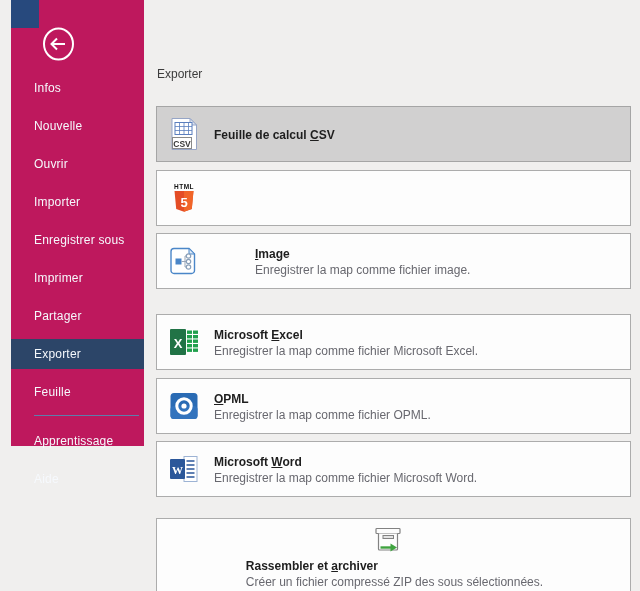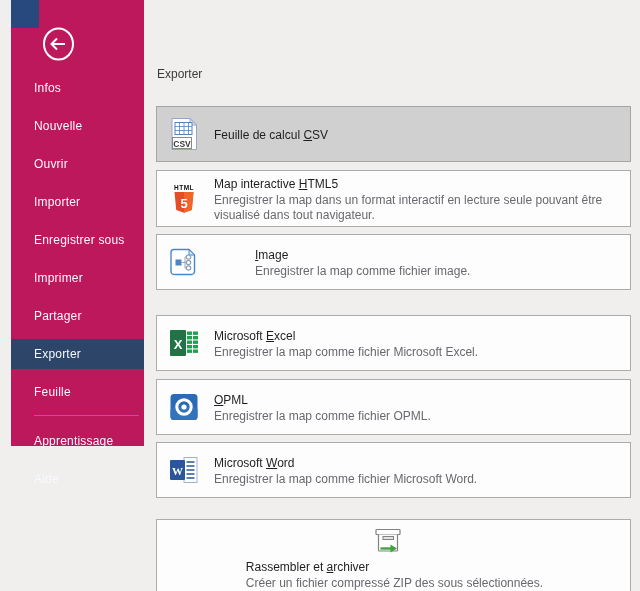--- a/index.html
+++ b/index.html
@@ -28,21 +28,21 @@
   .box{display:flex;align-items:center;box-sizing:border-box;min-height:56px;
     border:1px solid #acacac;background:#fdfdfd;margin-bottom:7px;
     padding:3px 8px 3px 10px;cursor:pointer;}
   .box.selected{background:#d1d0d0;border-color:#a5a5a5;}
   .box.mb8{margin-bottom:8px;}
   .box.group-end-lg{margin-bottom:25px;gap:41px;}
   .box.group-end-md{margin-bottom:21px;}
   .box.tall{min-height:60px;flex-direction:column;}
   .opt-icon{width:34px;height:34px;flex:none;margin-right:13px;}
   .opt-texts{flex:1;min-width:0;}
-  .opt-title{font-size:12px;line-height:15px;color:#1e1e1e;}
+  .opt-title{font-size:12px;line-height:15px;color:#1e1e1e;font-weight:bold;}
   .opt-title .key{text-decoration:underline;}
   .opt-desc{font-size:12px;line-height:15px;color:#68686f;margin-top:1px;}
 </style>
 </head>
 <body>
 
 <div class="app">
 
   <div class="sidebar">
     <div class="corner"></div>
@@ -96,24 +96,20 @@
 
       <div class="box">
         <span class="opt-icon">
           <svg width="34" height="34" viewBox="0 0 34 34">
             <text x="17" y="7.5" font-family="Liberation Sans, sans-serif" font-size="6.5" font-weight="bold" fill="#111111" text-anchor="middle" letter-spacing="0.5">HTML</text>
             <polygon points="7.5,10 26.5,10 24.8,28 17,30.8 9.2,28" fill="#e44d26"></polygon>
             <polygon points="17,10 26.5,10 24.8,28 17,30.8" fill="#f16529"></polygon>
             <text x="17" y="25.5" font-family="Liberation Sans, sans-serif" font-size="13" font-weight="bold" fill="#ffffff" text-anchor="middle">5</text>
           </svg>
         </span>
-        <span class="opt-texts">
-          <span class="opt-title"><span>Map interactive </span><span class="key">H</span><span>TML5</span></span>
-          <div class="opt-desc">Enregistrer la map dans un format interactif en lecture seule pouvant être visualisé dans tout navigateur.</div>
-        </span>
       </div>
 
       <div class="box group-end-lg">
         <span class="opt-icon">
           <svg width="34" height="34" viewBox="0 0 34 34">
             <path d="M7 4.5 H22 L27.5 10 V26.5 a3 3 0 0 1 -3 3 H7 a3 3 0 0 1 -3 -3 V7.5 a3 3 0 0 1 3 -3 Z" fill="#ffffff" stroke="#4a86c8" stroke-width="1.4"></path>
             <path d="M22 4.5 L27.5 10 H22 Z" fill="#dce9f7" stroke="#4a86c8" stroke-width="1"></path>
             <rect x="8.5" y="14.5" width="6" height="6" fill="#4a86c8"></rect>
             <path d="M14.5 17.5 H18 M18 17.5 V12 H20 M18 17.5 H20 M18 17.5 V23 H20" stroke="#9aa7b8" stroke-width="1" fill="none"></path>
             <circle cx="21.5" cy="12" r="2.2" fill="#ffffff" stroke="#8aa0ba" stroke-width="1.2"></circle>

